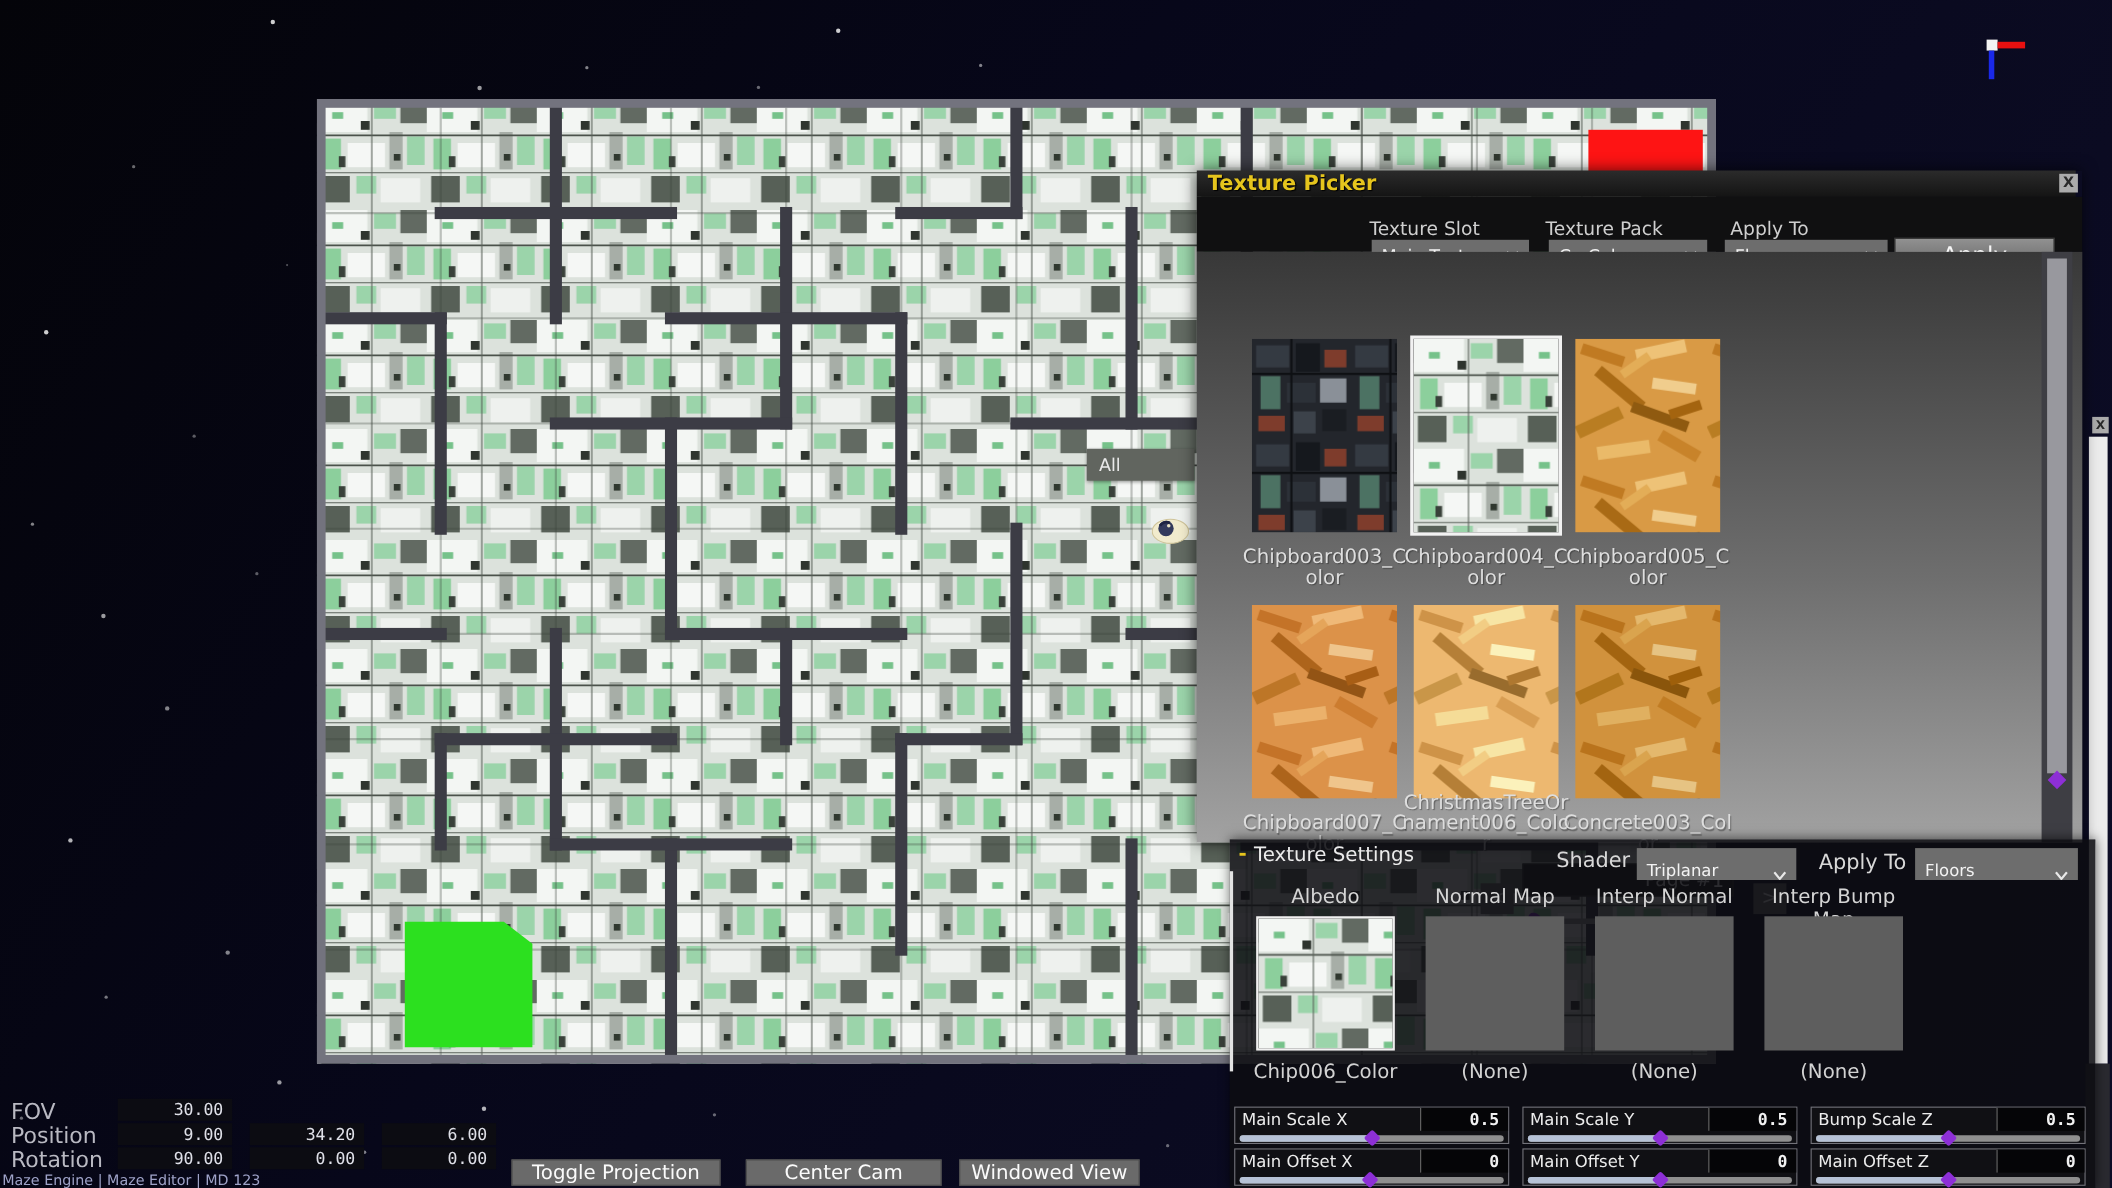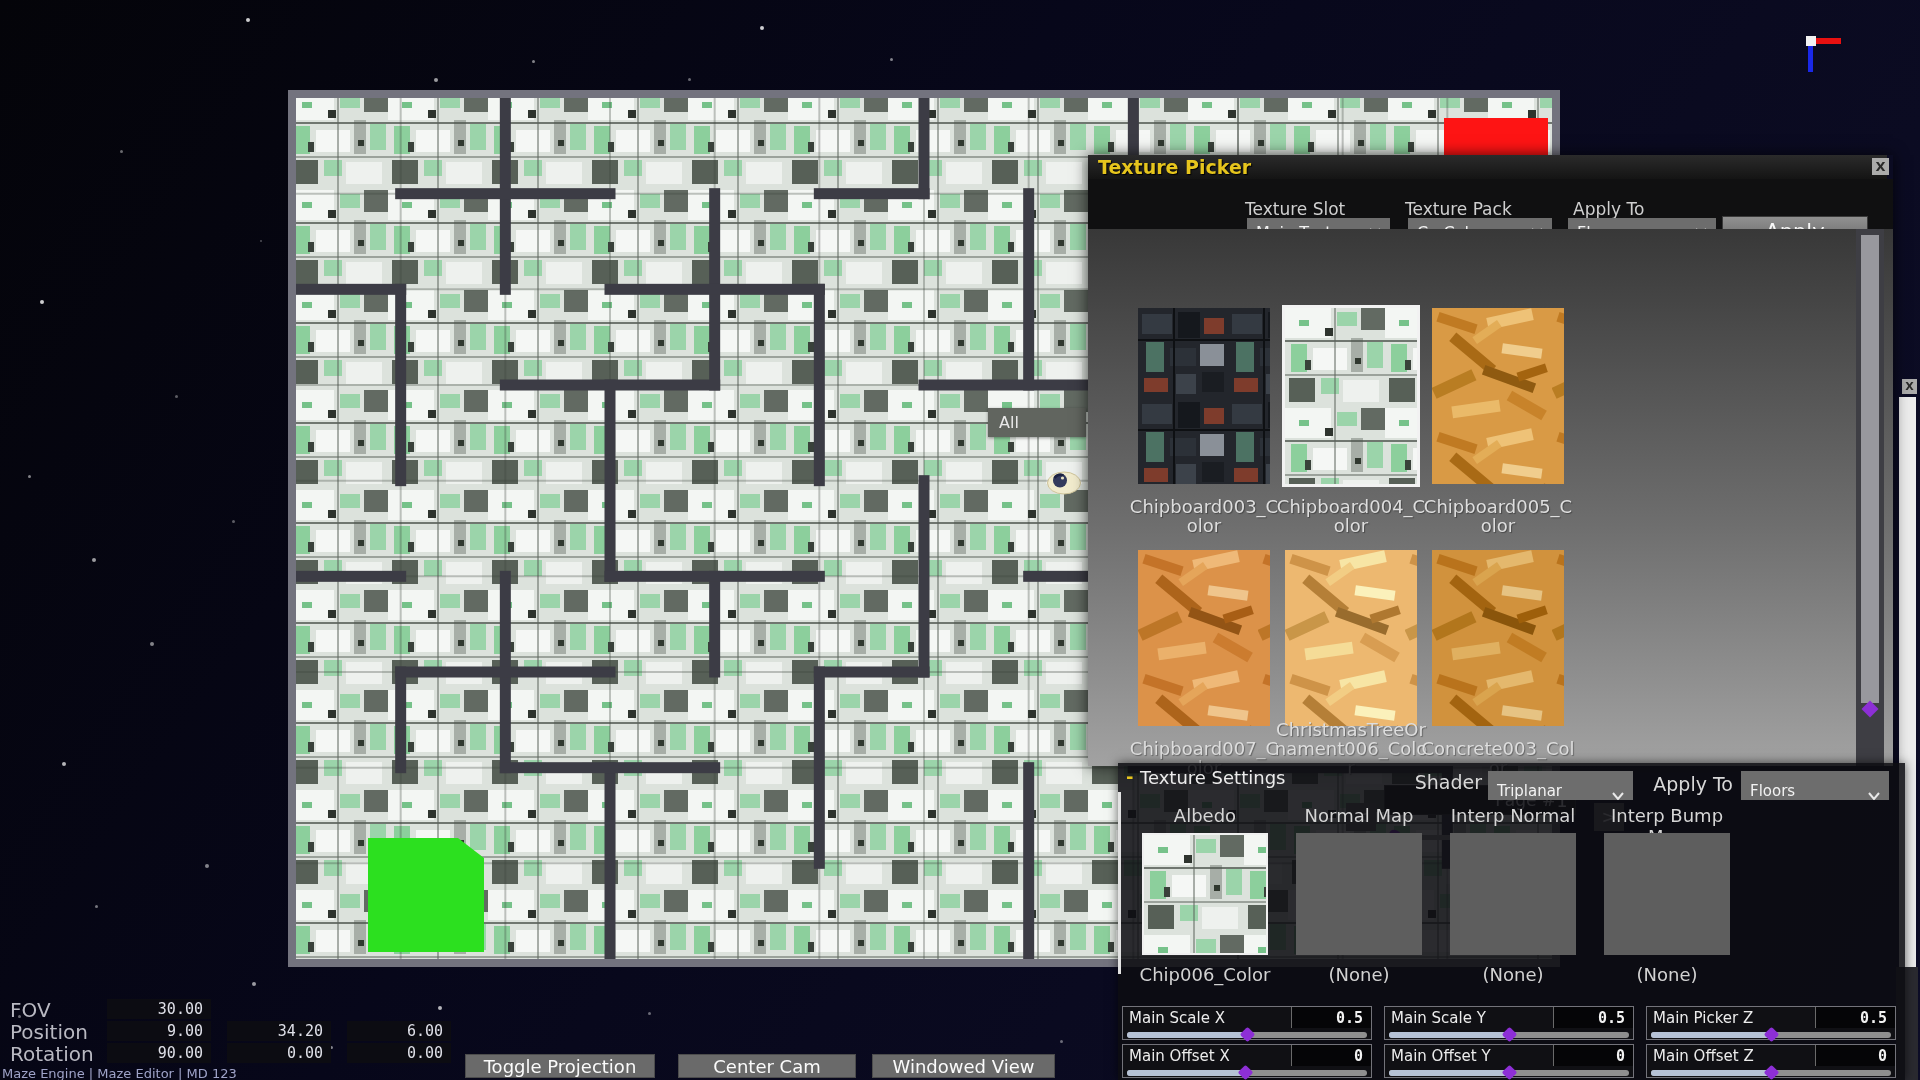--- a/index.html
+++ b/index.html
@@ -409,21 +409,21 @@
          <div class="lbl">Main Scale Y</div>
          <div class="valbox">0.5</div>
        </div>
        <div class="slider-track">
          <div class="slider-fill" style="width:50%"></div>
          <div class="slider-handle" style="left:calc(50% - 5px)"></div>
        </div>
         </div>
         <div class="slider-cell" style="left: 528px; top: 243px;">
           <div class="slider-bar">
-         <div class="lbl">Main Picker Z</div>
+         <div class="lbl">Bump Scale Z</div>
          <div class="valbox">0.5</div>
        </div>
        <div class="slider-track">
          <div class="slider-fill" style="width:50%"></div>
          <div class="slider-handle" style="left:calc(50% - 5px)"></div>
        </div>
         </div>
         <div class="slider-cell" style="left: 4px; top: 281px;">
           <div class="slider-bar">
          <div class="lbl">Main Offset X</div>
@@ -468,16 +468,16 @@
   <div class="abs hud-label" style="top:1042px;">Rotation</div>
   <div id="rot-boxes">
       <div class="abs hud-box" style="left: 107px; top: 1043px;">90.00</div>
       <div class="abs hud-box" style="left: 227px; top: 1043px;">0.00</div>
       <div class="abs hud-box" style="left: 347px; top: 1043px;">0.00</div>
     </div>
   <div class="abs" id="status-bar">Maze Engine  |  Maze Editor  |  MD 123</div>
   <div id="hud-buttons">
       <div class="hud-btn" style="left: 465px; width: 190px;">Toggle Projection</div>
       <div class="hud-btn" style="left: 678px; width: 178px;">Center Cam</div>
-      <div class="hud-btn" style="left: 872px; width: 183px;">Windowed View</div>
+      <div class="hud-btn" style="left: 872px; width: 164px;">Windowed View</div>
     </div>
 
 </div>
 
 </body></html>

